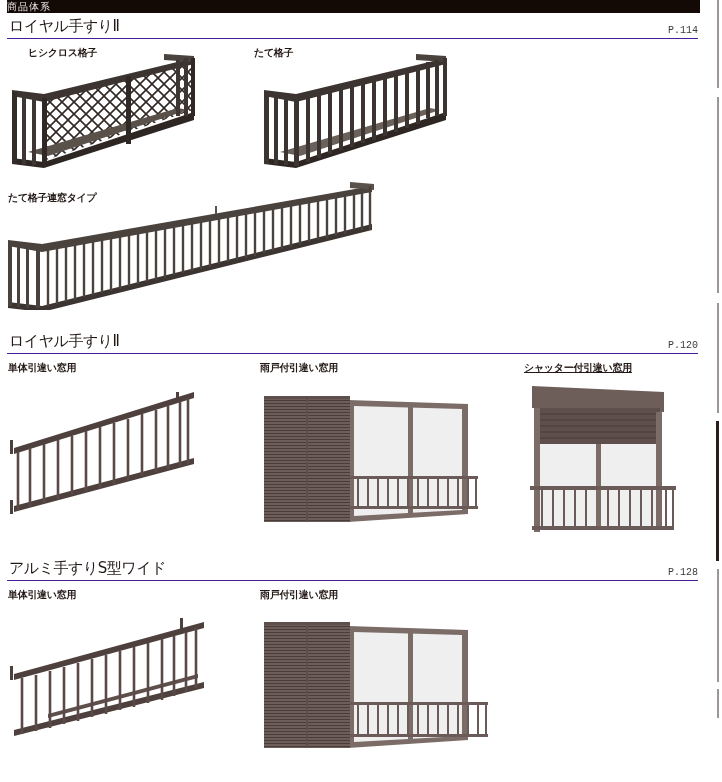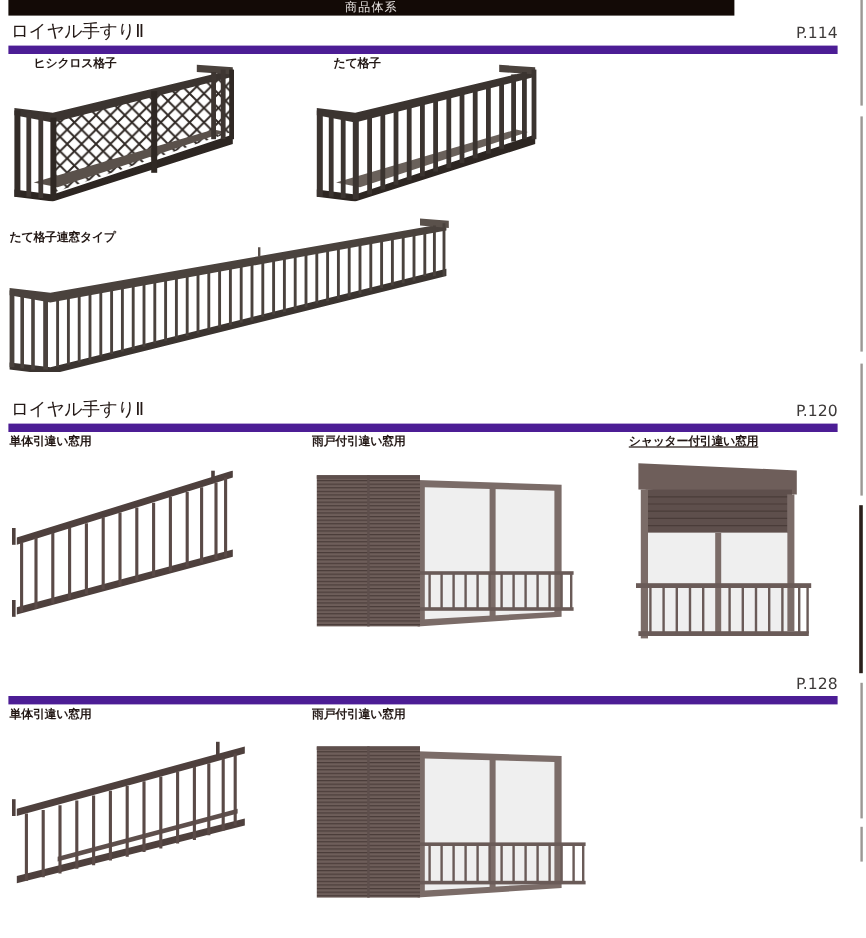--- a/index.html
+++ b/index.html
@@ -1,42 +1,42 @@
 <!DOCTYPE html>
 <html><head>
 <meta charset="utf-8">
 <style>
   html, body { margin:0; padding:0; background:#ffffff; }
   body { width:722px; height:782px; position:relative; overflow:hidden;
          font-family:"DejaVu Sans","Liberation Sans",sans-serif; color:#231815; }
-  .topbar { position:absolute; left:7px; top:0; width:605px; height:13px; background:#130a06;
-            color:#e8e4e2; font-size:10px; line-height:13px; text-align:center; letter-spacing:1px; }
-  .sec-head { position:absolute; left:7px; width:691px; height:20px; border-bottom:7px solid #4c1d95; }
+  .topbar { position:absolute; left:7px; top:0; width:693px; height:13px; background:#130a06;
+            color:#e8e4e2; font-size:10px; line-height:13px; letter-spacing:1px; }
+  .sec-head { position:absolute; left:7px; width:691px; height:20px; border-bottom:1px solid #4c1d95; }
   .sec-title { position:absolute; left:2px; bottom:2px; font-size:15px; font-weight:normal; color:#231815; letter-spacing:-0.5px; }
-  .sec-page { position:absolute; right:0; bottom:2px; font-size:13px; color:#3d3a39; }
+  .sec-page { position:absolute; right:0; bottom:2px; font-size:10px; color:#3d3a39;font-family:Liberation Mono, monospace; }
   .label { position:absolute; font-size:10px; font-weight:bold; color:#231815; white-space:nowrap; letter-spacing:-0.3px; }
   .fig { position:absolute; }
   .fig svg { display:block; }
   .edge-tab { position:absolute; left:717px; width:2px; background:#9c9794; }
   .edge-tab.dark { background:#2a1e1a; width:3px; left:716px; }
 </style>
 </head>
 <body>
 
 <div class="topbar">
   <span>商品体系</span>
 </div>
 
 <div class="sec-head" style="top:18px;">
   <span class="sec-title">ロイヤル手すりⅡ</span>
   <span class="sec-page">P.114</span>
 </div>
 
 <div class="label" style="left:8px; top:46px;margin-left:20px;">ヒシクロス格子</div>
-<div class="label" style="left:278px; top:46px;">たて格子</div>
+<div class="label" style="left:254px; top:46px;">たて格子</div>
 
 <div class="fig" style="left:8px; top:48px;">
   <svg width="190" height="120" viewBox="0 0 190 120">
     <defs>
       <pattern id="lat" width="12" height="12" patternUnits="userSpaceOnUse">
         <path d="M0 0 L12 12 M12 0 L0 12" stroke="#2f2824" stroke-width="1.6"></path>
       </pattern>
     </defs>
 
     <polygon points="38,50 185,14 185,62 38,112" fill="url(#lat)"></polygon>
@@ -252,20 +252,21 @@
       <line x1="102" y1="104" x2="102" y2="144"></line>
       <line x1="113" y1="104" x2="113" y2="144"></line>
       <line x1="124" y1="104" x2="124" y2="144"></line>
       <line x1="138" y1="104" x2="138" y2="144"></line>
       <line x1="145" y1="104" x2="145" y2="144"></line>
     </g>
   </svg>
 </div>
 
 <div class="sec-head" style="top:560px;">
+  <span class="sec-title">アルミ手すりS型ワイド</span>
   <span class="sec-page">P.128</span>
 </div>
 
 <div class="label" style="left:8px; top:588px;">単体引違い窓用</div>
 <div class="label" style="left:260px; top:588px;">雨戸付引違い窓用</div>
 
 <div class="fig" style="left:8px; top:618px;">
   <svg width="200" height="120" viewBox="0 0 200 120">
     <polygon points="6,56 196,4 196,10 6,62" fill="#4e403d"></polygon>
     <polygon points="6,112 196,64 196,70 6,118" fill="#4e403d"></polygon>

